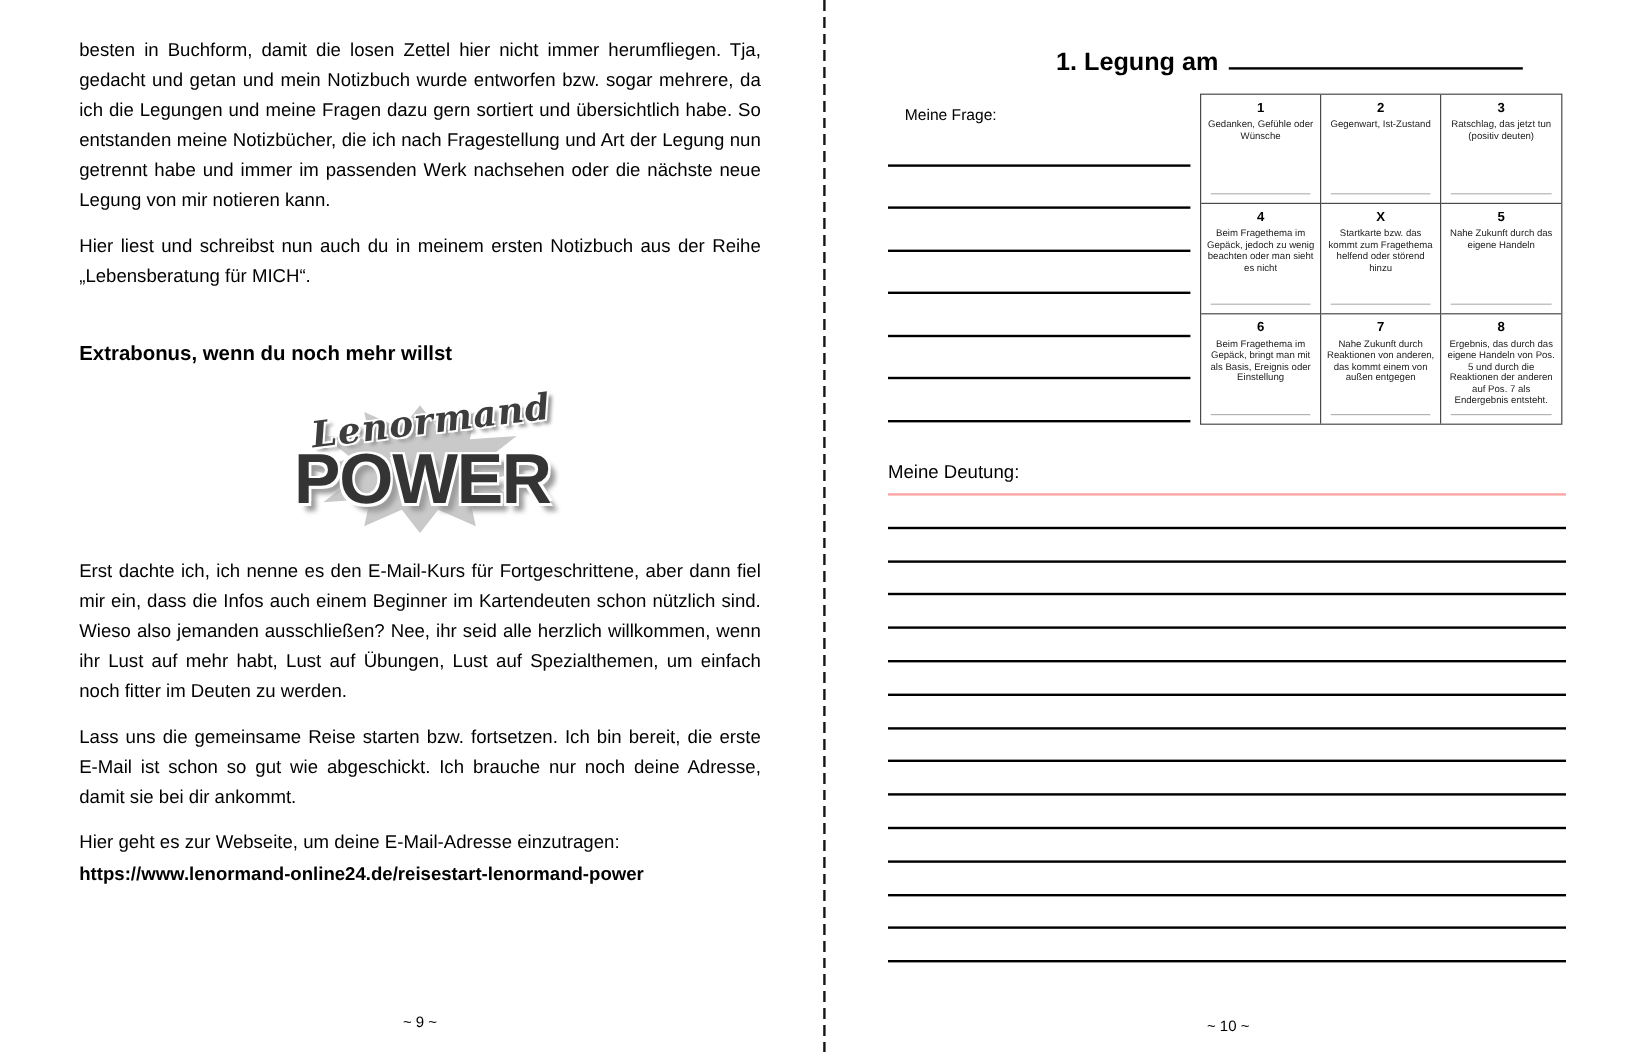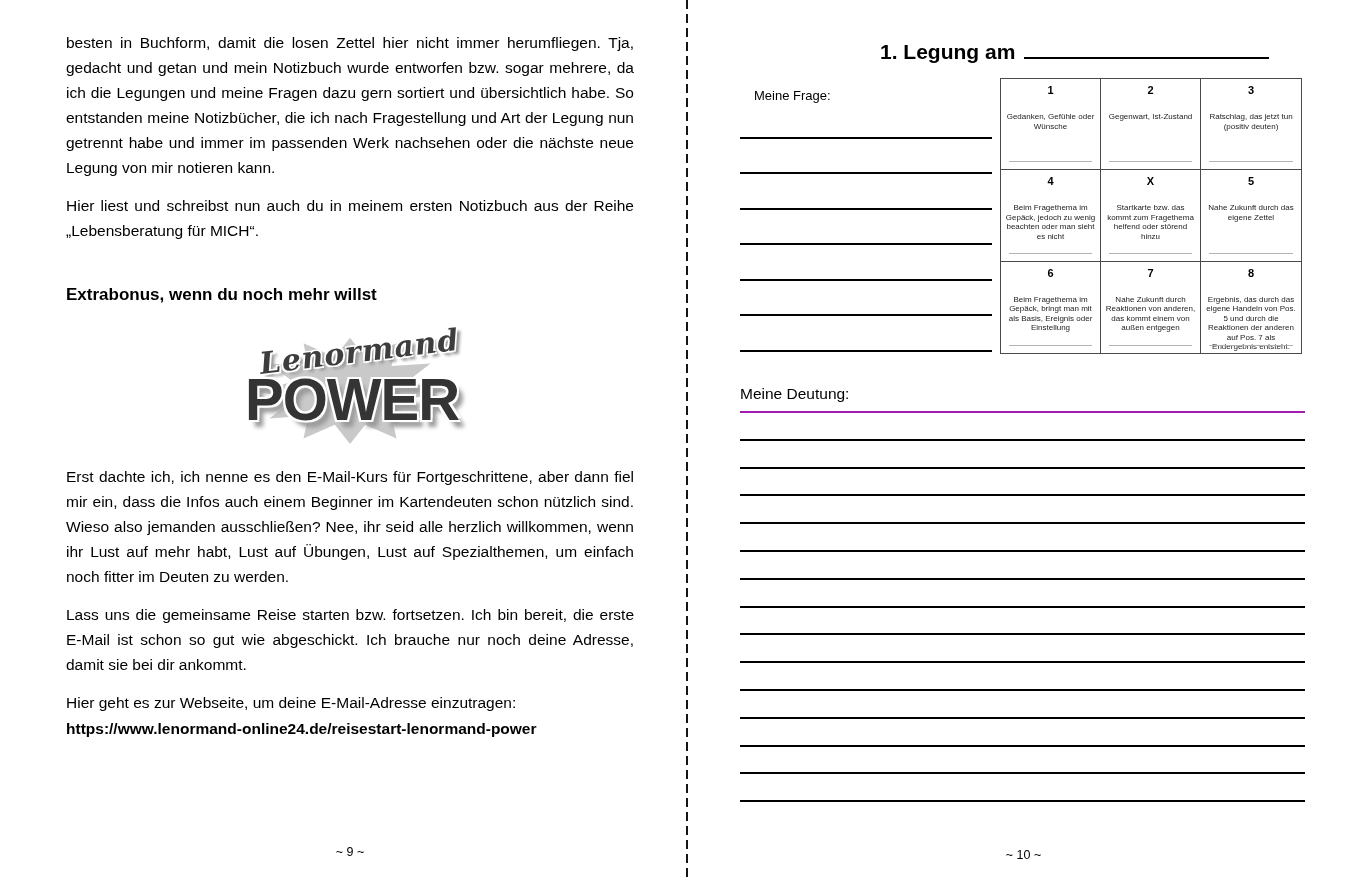--- a/index.html
+++ b/index.html
@@ -42,39 +42,39 @@
   }
   
   .page-right{position:absolute;left:737px;top:0;width:573px;height:881px;}
   .legung-heading{position:absolute;top:40px;left:143px;font-size:21px;font-weight:bold;white-space:nowrap;}
   .heading-blank{display:inline-block;width:245px;border-bottom:2.5px solid #000;margin-left:9px;vertical-align:baseline;}
   .frage-label{position:absolute;top:88px;left:17px;font-size:13px;}
   .frage-lines{position:absolute;top:103px;left:3px;width:252px;}
   .frage-line{height:35.5px;border-bottom:2px solid #000;box-sizing:border-box;}
   .deutung-label-row{
     position:absolute;top:385px;left:3px;width:565px;height:28px;
-    border-bottom:2px solid #a21caf;box-sizing:border-box;font-size:15.5px;
+    border-bottom:2px solid #fca5a5;box-sizing:border-box;font-size:15.5px;
   }
   .deutung-lines{position:absolute;top:413px;left:3px;width:565px;}
   .deutung-line{height:27.8px;border-bottom:2px solid #000;box-sizing:border-box;}
   .footer-right{top:848px;}
   
   .card-grid{
     position:absolute;left:263px;top:78px;width:302px;height:276px;
     display:grid;grid-template-columns:repeat(3,1fr);grid-template-rows:repeat(3,1fr);
     border:1px solid #4a4a4a;box-sizing:border-box;background:#fff;
   }
   .card-cell{
     position:relative;border-right:1px solid #4a4a4a;border-bottom:1px solid #4a4a4a;
     box-sizing:border-box;text-align:center;padding:3px 3px 0 3px;
   }
   .card-cell:nth-child(3n){border-right:none;}
   .card-cell:nth-child(n+7){border-bottom:none;}
   .card-num{font-weight:bold;font-size:11px;margin-top:2px;}
-  .card-desc{font-size:8px;line-height:9.5px;margin-top:16px;color:#1c1c1c;}
+  .card-desc{font-size:8px;line-height:9.5px;margin-top:3px;color:#1c1c1c;}
   .card-line{position:absolute;bottom:7px;left:8%;width:84%;border-top:1px solid #b3b3b3;}
 </style>
 </head>
 <body>
 
 <div class="divider"></div>
 
 <div class="page-left">
   <p class="body-text p-first">besten in Buchform, damit die losen Zettel hier nicht immer herumfliegen. Tja, gedacht und getan und mein Notizbuch wurde entworfen bzw. sogar mehrere, da ich die Legungen und meine Fragen dazu gern sortiert und übersichtlich habe. So entstanden meine Notizbücher, die ich nach Fragestellung und Art der Legung nun getrennt habe und immer im passenden Werk nachsehen oder die nächste neue Legung von mir notieren kann.</p>
   <p class="body-text">Hier liest und schreibst nun auch du in meinem ersten Notizbuch aus der Reihe „Lebensberatung für MICH“.</p>
@@ -141,21 +141,21 @@
   </div>
 
   <div class="card-cell">
     <div class="card-num">X</div>
     <div class="card-desc">Startkarte bzw. das kommt zum Fragethema helfend oder störend hinzu</div>
     <div class="card-line"></div>
   </div>
 
   <div class="card-cell">
     <div class="card-num">5</div>
-    <div class="card-desc">Nahe Zukunft durch das eigene Zettel</div>
+    <div class="card-desc">Nahe Zukunft durch das eigene Handeln</div>
     <div class="card-line"></div>
   </div>
 
   <div class="card-cell">
     <div class="card-num">6</div>
     <div class="card-desc">Beim Fragethema im Gepäck, bringt man mit als Basis, Ereignis oder Einstellung</div>
     <div class="card-line"></div>
   </div>
 
   <div class="card-cell">

